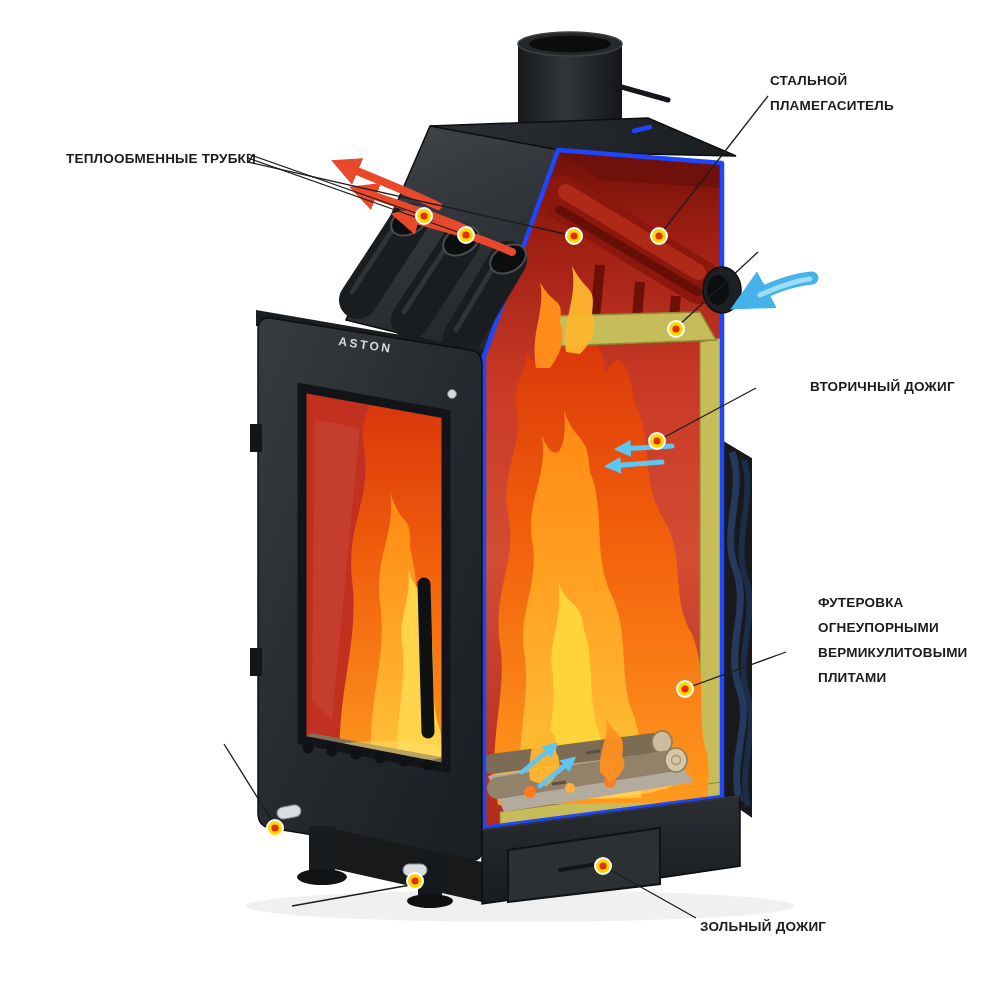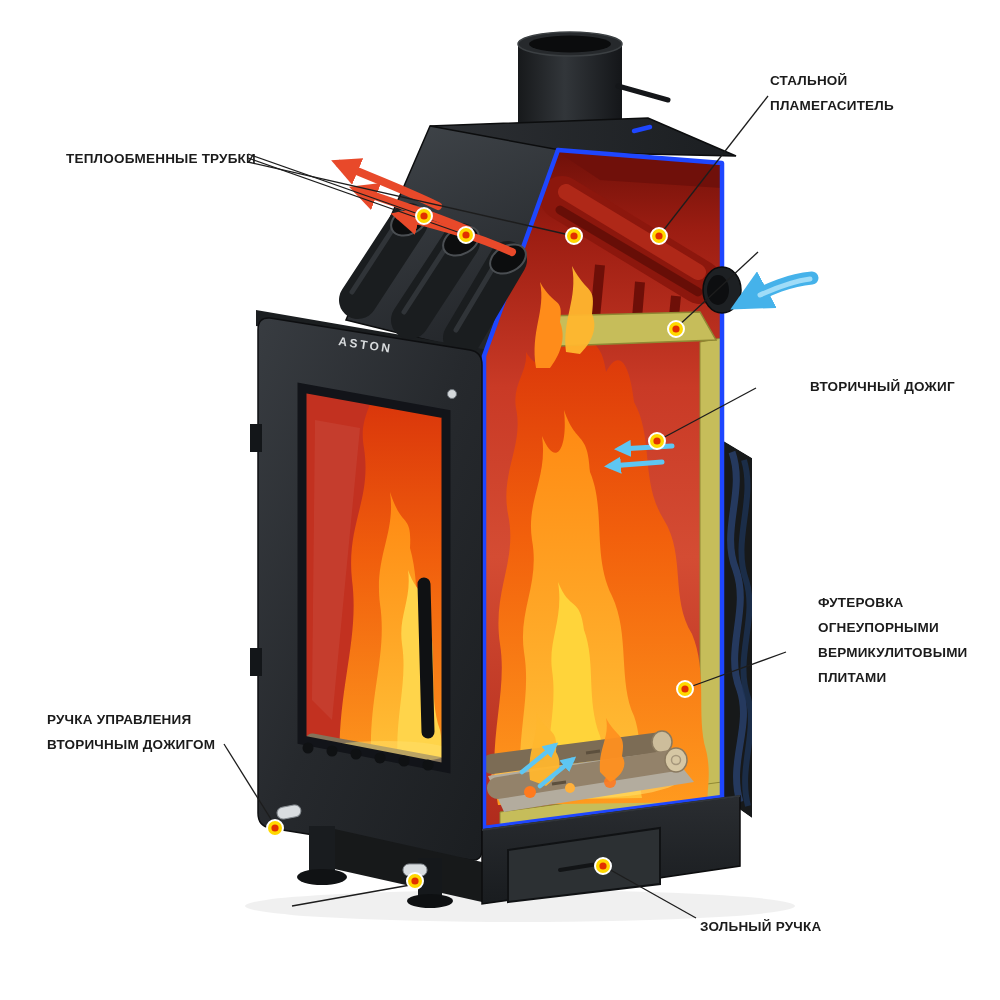--- a/index.html
+++ b/index.html
@@ -293,17 +293,15 @@
 </svg>
 
 <div class="label" style="left:53px;top:146px;margin-left:13px;">ТЕПЛООБМЕННЫЕ ТРУБКИ</div>
 <div class="label" style="left:770px;top:68px;">СТАЛЬНОЙ
 ПЛАМЕГАСИТЕЛЬ</div>
 <div class="label" style="left:762px;top:374px;padding-left:48px;">ВТОРИЧНЫЙ ДОЖИГ</div>
 <div class="label" style="left:790px;top:590px;margin-left:28px;">ФУТЕРОВКА
 ОГНЕУПОРНЫМИ
 ВЕРМИКУЛИТОВЫМИ
 ПЛИТАМИ</div>
-<div class="label" style="left:47px;top:707px;">РУЧКА УПРАВЛЕНИЯ
-ВТОРИЧНЫМ ДОЖИГОМ</div>
-<div class="label" style="left:700px;top:914px;">ЗОЛЬНЫЙ РУЧКА</div>
+<div class="label" style="left:700px;top:914px;">ЗОЛЬНЫЙ ДОЖИГ</div>
 
 </div>
 
 </body></html>

